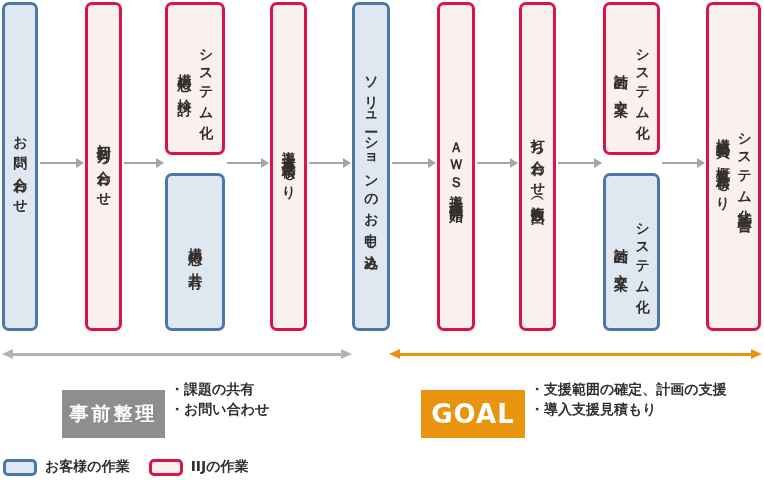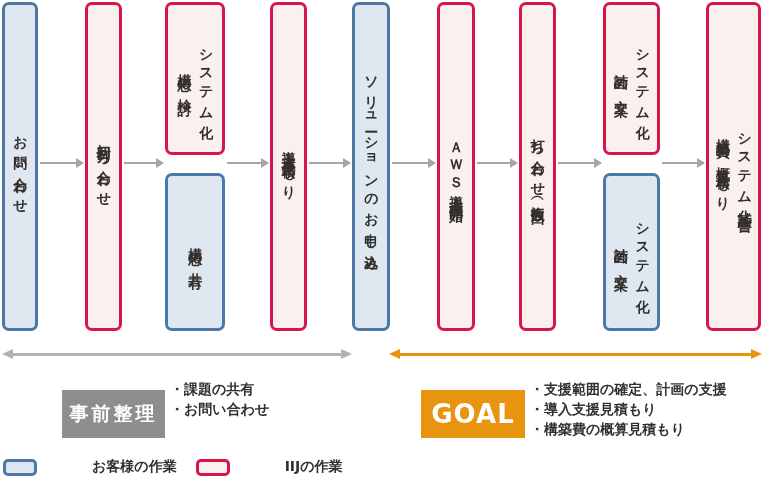--- a/index.html
+++ b/index.html
@@ -138,21 +138,21 @@
   }
   .swatch {
     width: 34px; height: 17px;
     border-radius: 5px;
     border: 3px solid;
     margin-right: 8px;
     flex: 0 0 auto;
   }
   .swatch.customer { border-color: var(--customer-border, #4a79a7); background: var(--customer-fill, #dfe7f0); }
   .swatch.iij { border-color: var(--iij-border, #d6164b); background: var(--iij-fill, #faf0ed); }
-  .legend .lbl { margin-right: 19px; white-space: nowrap; margin-left: 47px; }
+  .legend .lbl { margin-right: 19px; white-space: nowrap; }
 </style>
 </head>
 <body>
 
 <div class="canvas">
 
   <div class="box customer" style="left:2px; top:2px; width:36px; height:329px;">
     <div class="vtext">
       <div class="vline">お問い合わせ</div>
     </div>
@@ -237,21 +237,20 @@
   <div class="phase pre">事前整理</div>
   <div class="phase goal">GOAL</div>
 
   <div class="bullets left">
     <div>・課題の共有</div>
     <div>・お問い合わせ</div>
   </div>
   <div class="bullets right">
     <div>・支援範囲の確定、計画の支援</div>
     <div>・導入支援見積もり</div>
-    <div>・構築費の概算見積もり</div>
   </div>
 
   <div class="legend">
     <span class="swatch customer"></span>
     <span class="lbl">お客様の作業</span>
     <span class="swatch iij"></span>
     <span class="lbl">IIJの作業</span>
   </div>
 
 </div>

